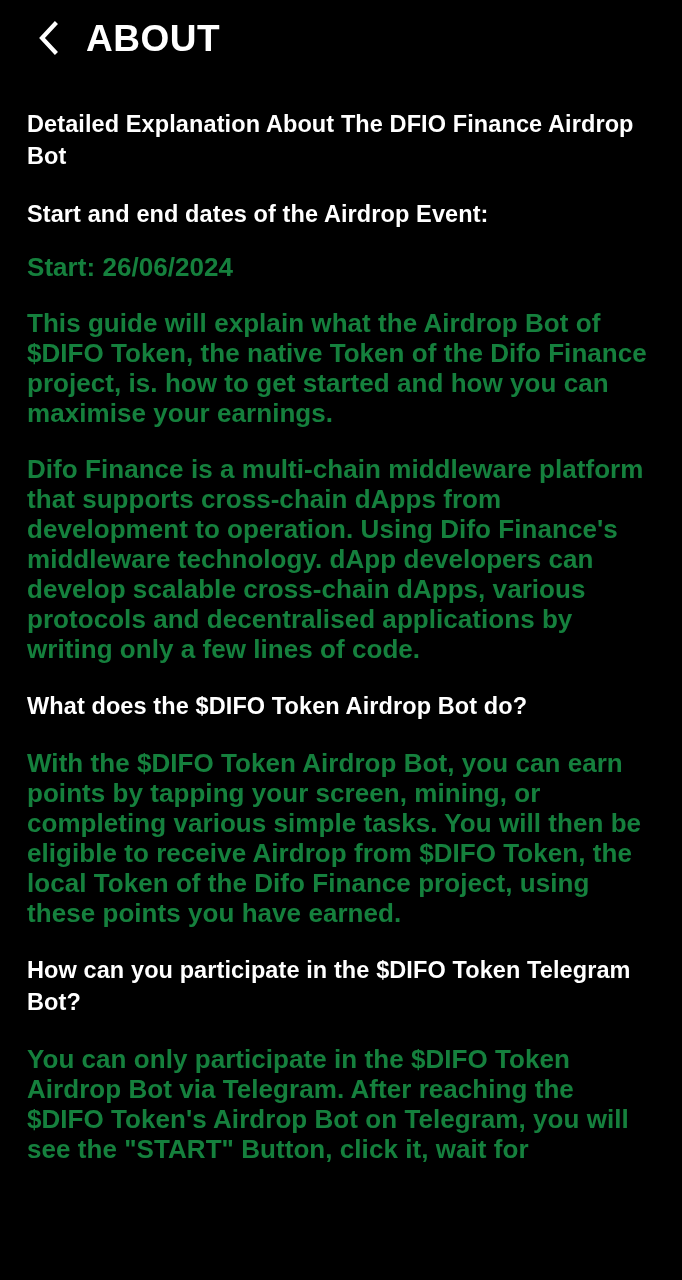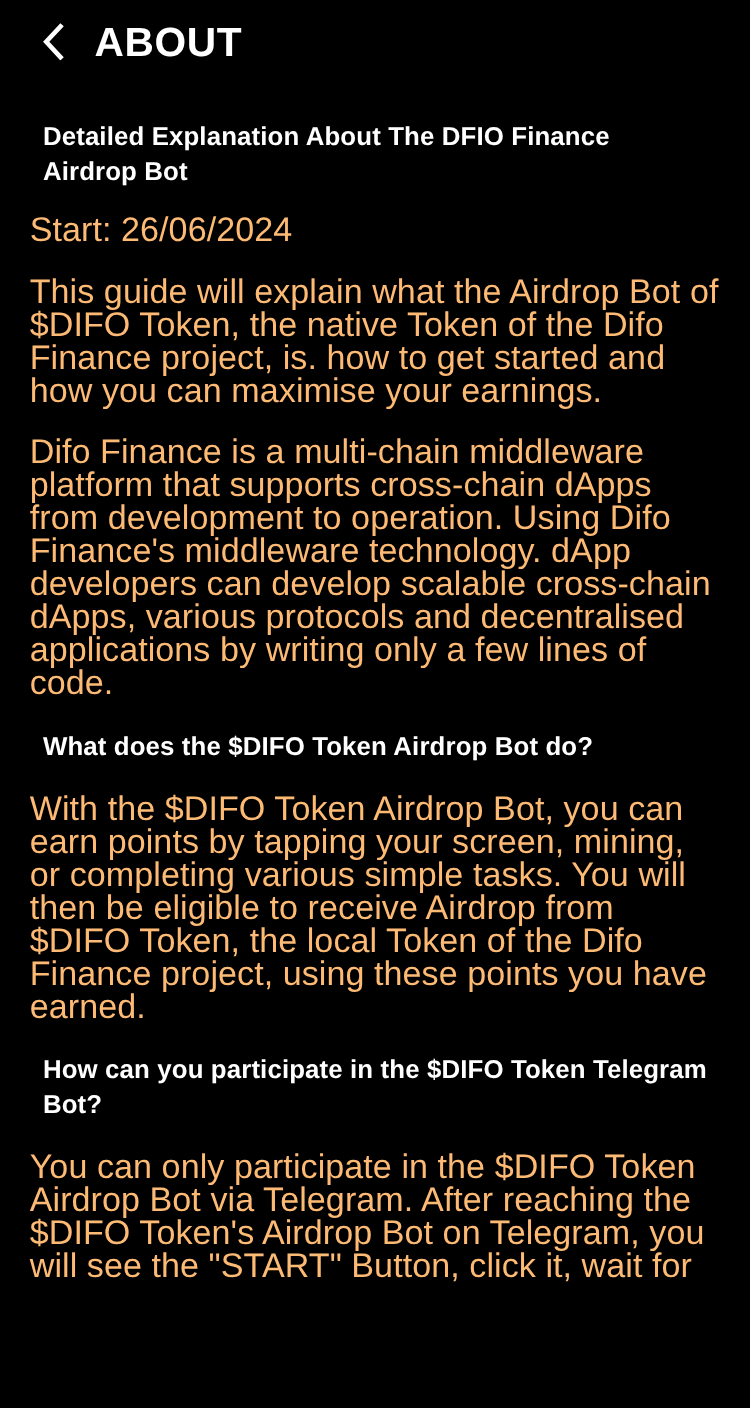--- a/index.html
+++ b/index.html
@@ -60,27 +60,27 @@
   .content {
     padding: 0 27px;
   }
 
   .doc-heading {
     color: #ffffff;
     font-size: 23.5px;
     font-weight: bold;
     line-height: 32px;
     letter-spacing: 0.1px;
-    margin: 12px;
+    margin: 0;
   }
 
   .doc-paragraph {
-    color: #fdba74;
-    font-size: 31px;
-    font-weight: normal;
+    color: #15803d;
+    font-size: 26px;
+    font-weight: bold;
     line-height: 30px;
     letter-spacing: 0.05px;
     margin: 0;
   }
 
   
   .block + .block { margin-top: 26px; }
   .block.tight   { margin-top: 22px; }
   .block.first   { margin-top: 32px; }
 </style>
@@ -97,20 +97,21 @@
         </svg>
       </span>
     </button>
     <h1 class="appbar-title">ABOUT</h1>
   </div>
 
   <div class="content">
 
     <h2 class="doc-heading block first">Detailed Explanation About The DFIO Finance Airdrop Bot</h2>
 
+    <h2 class="doc-heading block">Start and end dates of the Airdrop Event:</h2>
 
     <p class="doc-paragraph block tight">Start: 26/06/2024</p>
 
 
 
     <p class="doc-paragraph block">This guide will explain what the Airdrop Bot of $DIFO Token, the native Token of the Difo Finance project, is. how to get started and how you can maximise your earnings.</p>
 
 
     <p class="doc-paragraph block">Difo Finance is a multi-chain middleware platform that supports cross-chain dApps from development to operation. Using Difo Finance's middleware technology. dApp developers can develop scalable cross-chain dApps, various protocols and decentralised applications by writing only a few lines of code.</p>
 

